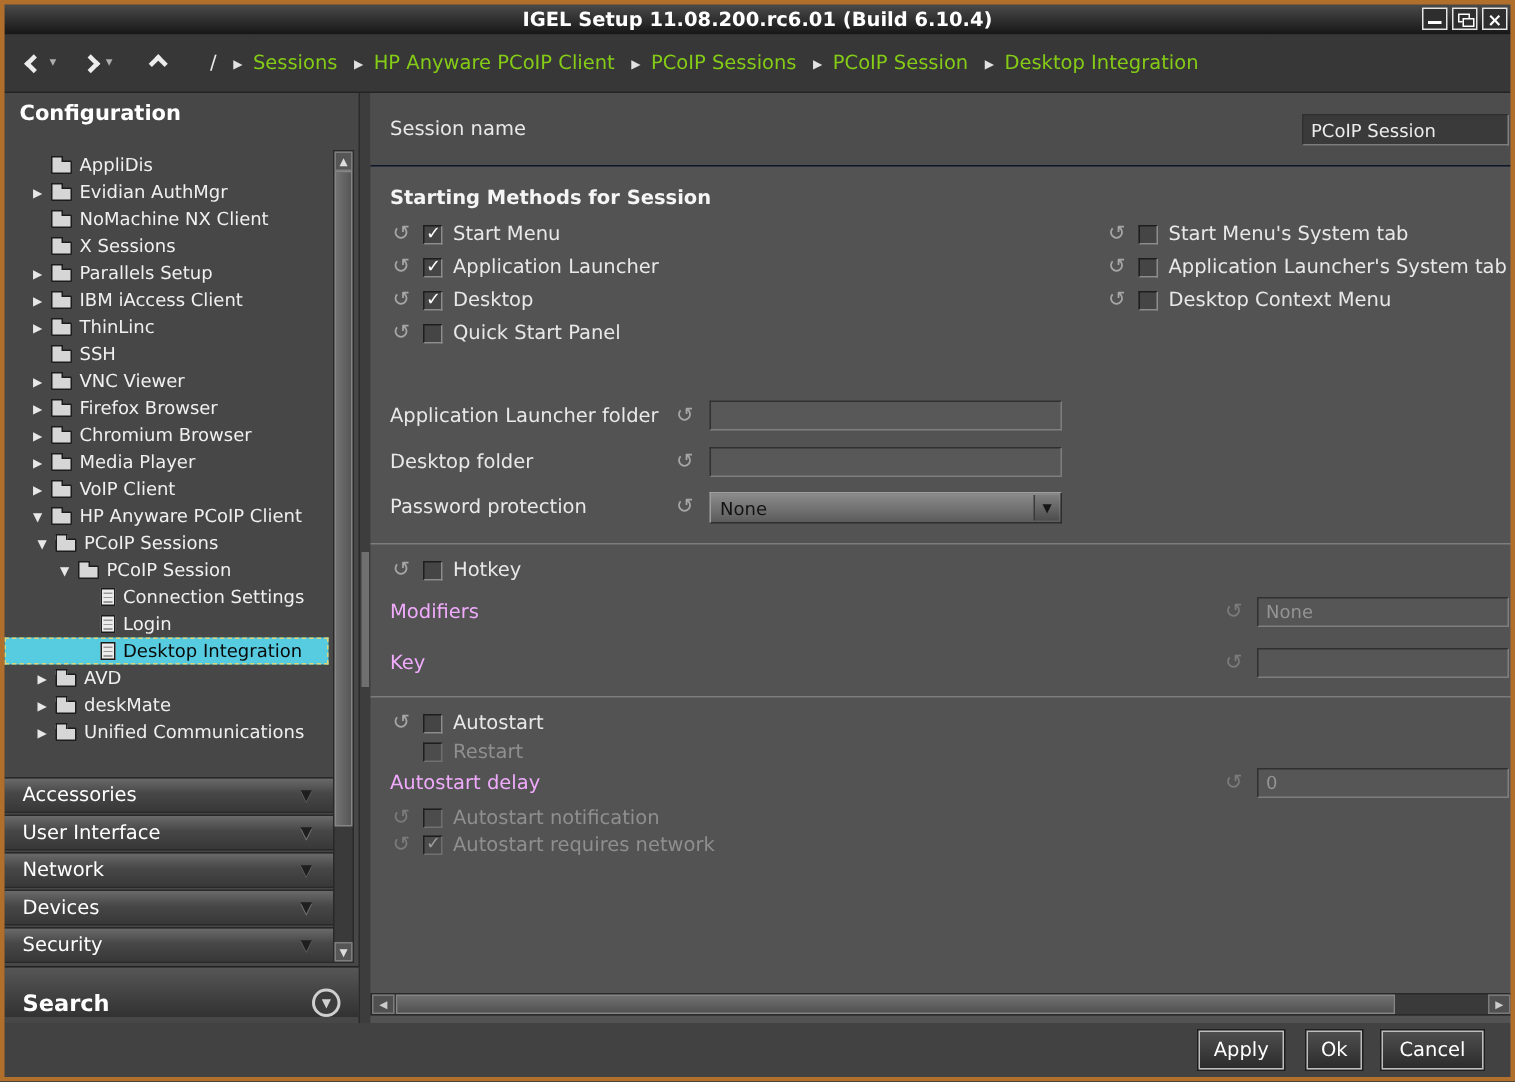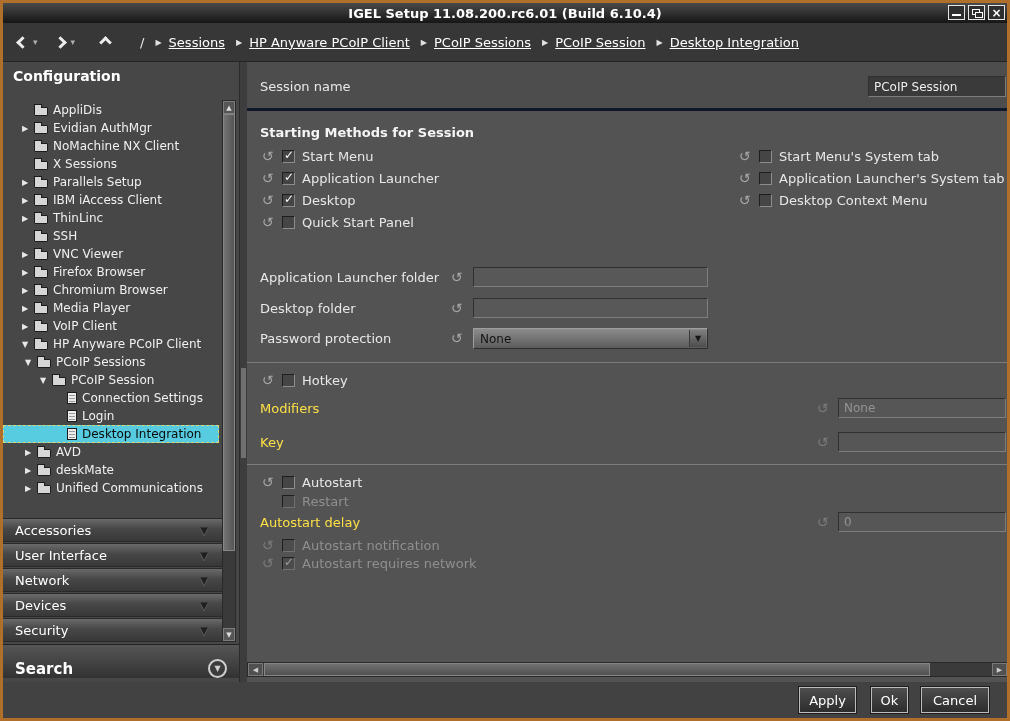--- a/index.html
+++ b/index.html
@@ -18,21 +18,21 @@
 
   
   .navbar{position:absolute;left:3px;top:23px;right:3px;height:39px;background:#373737;border-bottom:1px solid #242424;display:flex;align-items:center;color:#e8e8e8;font-size:13px;}
   .chev{display:inline-block;width:9px;height:9px;border-left:3px solid #ececec;border-bottom:3px solid #ececec;}
   .chev.back{transform:rotate(45deg);margin-left:15px;}
   .chev.fwd{transform:rotate(225deg);margin-left:18px;}
   .chev.up{transform:rotate(135deg);margin-left:26px;}
   .mini{color:#aeaeae;font-size:9px;margin-left:6px;}
   .crumb-root{margin-left:30px;color:#ececec;}
   .crumb-sep{font-size:8px;color:#e2e2e2;margin:0 7px 0 11px;}
-  .crumb{color:#ffffff;white-space:nowrap;text-decoration:underline;}
+  .crumb{color:#84cc16;white-space:nowrap;}
 
   
   .sidebar{position:absolute;left:3px;top:62px;width:237px;height:620px;background:#474747;border-right:1px solid #2b2b2b;}
   .config-title{position:absolute;left:10px;top:6px;font-size:14px;font-weight:bold;color:#fff;}
   .tree{position:absolute;left:0;top:39px;right:20px;}
   .trow{display:flex;align-items:center;height:18px;font-size:12px;color:#f0f0f0;white-space:nowrap;cursor:default;}
   .trow .exp{flex:0 0 13px;width:13px;font-size:8px;color:#e8e8e8;padding-left:1px;}
   .exp.c::before{content:"▶";}
   .exp.o::before{content:"▼";}
   .ind0{padding-left:18px;} .ind1{padding-left:21px;} .ind2{padding-left:36px;} .ind3{padding-left:51px;}
@@ -53,40 +53,40 @@
   .sb-btn{position:absolute;left:0;width:12px;height:13px;background:#565656;border:1px solid #7d7d7d;color:#ddd;font-size:7px;display:flex;align-items:center;justify-content:center;}
   .sb-btn.up{top:0;} .sb-btn.down{bottom:0;}
   .sb-thumb{position:absolute;left:0;top:13px;width:12px;height:437px;background:linear-gradient(90deg,#737373,#565656);border:1px solid #868686;}
 
   
   .mainvscroll{position:absolute;left:240px;top:62px;width:7px;height:620px;background:#3d3d3d;}
   .mainvscroll .vthumb{position:absolute;left:1px;top:306px;width:5px;height:90px;background:#6f6f6f;}
 
   
   .main{position:absolute;left:247px;top:62px;width:761px;height:620px;background:#535353;}
-  .session-row{position:absolute;left:0;top:0;right:0;height:49px;border-bottom:3px solid #0f172a;background:#4d4d4d;}
+  .session-row{position:absolute;left:0;top:0;right:0;height:49px;border-bottom:1px solid #0f172a;background:#4d4d4d;}
   .session-row .lbl{position:absolute;left:13px;top:17px;font-size:13px;color:#e8e8e8;}
   .session-row .tin{position:absolute;right:2px;top:14px;width:138px;}
   .sec-title{position:absolute;left:13px;top:63px;font-size:13px;font-weight:bold;color:#f5f5f5;}
 
   .reset-icon{width:15px;height:16px;color:#a6a6a6;font-size:14px;line-height:16px;text-align:center;flex:0 0 15px;}
   .reset-icon::before{content:"↺";}
   .dis .reset-icon{color:#7b7b7b;}
 
   .chk-row{position:absolute;display:flex;align-items:center;height:18px;font-size:13px;color:#e8e8e8;white-space:nowrap;justify-content:flex-end;}
   .chk-row .reset-icon{margin-right:7px;}
   .chk-row.dis{color:#8f8f8f;}
   .cbx{position:relative;width:13px;height:13px;flex:0 0 13px;background:#454545;border-top:1px solid #1e1e1e;border-left:1px solid #1e1e1e;border-bottom:1px solid #8d8d8d;border-right:1px solid #8d8d8d;margin-right:7px;}
   .cbx.checked::after{content:"✓";position:absolute;left:1px;top:-3px;font-size:12px;font-weight:bold;color:#fff;}
   .dis .cbx{background:#4c4c4c;border-bottom-color:#707070;border-right-color:#707070;}
   .dis .cbx.checked::after{color:#9d9d9d;}
 
   .field-row{position:absolute;left:0;right:0;height:22px;}
   .field-row .flabel{position:absolute;left:13px;top:3px;font-size:13px;color:#e8e8e8;white-space:nowrap;}
-  .field-row.dis .flabel{color:#fde047;}
+  .field-row.dis .flabel{color:#f0abfc;}
   .field-row .reset-icon{position:absolute;left:202px;top:2px;}
   .field-row .tin{position:absolute;left:226px;top:0;width:235px;}
   .field-row.rside .reset-icon{left:568px;}
   .field-row.rside .tin{left:591px;width:168px;}
 
   .tin{height:20px;background:#585858;border:1px solid;border-color:#303030 #7e7e7e #7e7e7e #303030;color:#ececec;font-size:12px;padding:0 5px;font-family:inherit;outline:none;}
   .tin.dark{background:#3a3a3a;height:21px;}
   .tin.dis{color:#949494;background:#565656;}
 
   .combo{position:absolute;left:226px;top:0;width:235px;height:21px;background:linear-gradient(180deg,#8b8b8b,#5c5c5c);border:1px solid;border-color:#9e9e9e #2e2e2e #2e2e2e #9e9e9e;color:#141414;font-size:12px;display:flex;align-items:center;padding-left:6px;cursor:default;}

